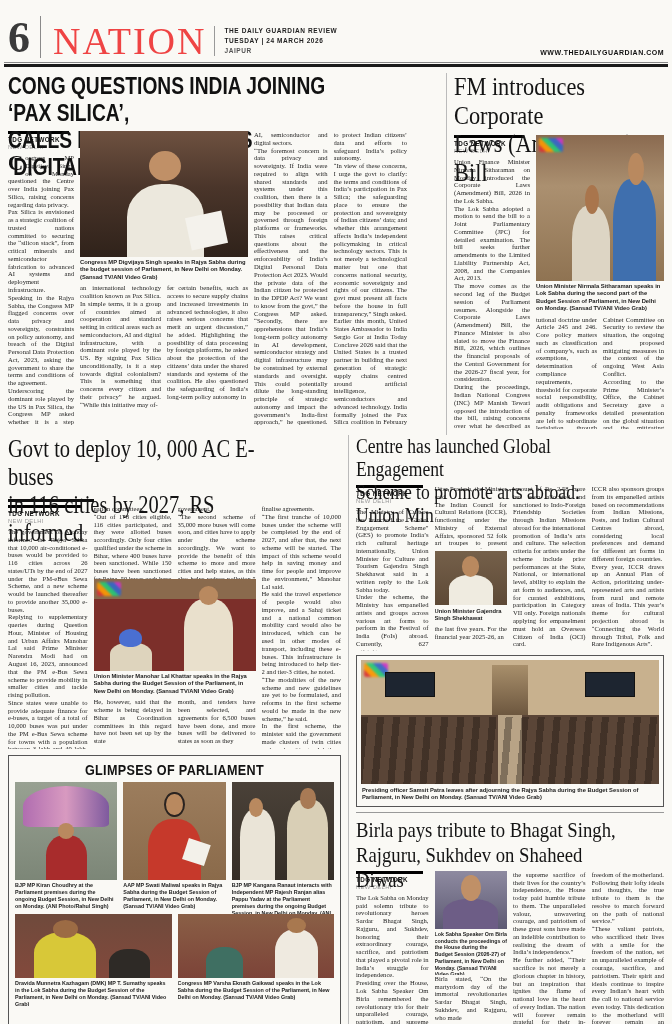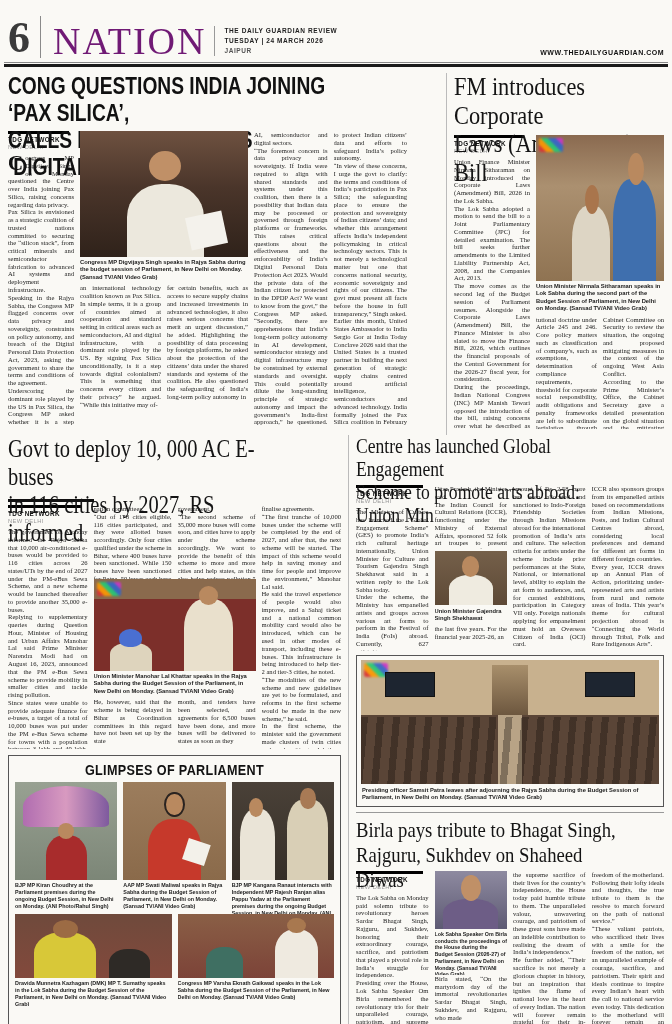--- a/index.html
+++ b/index.html
@@ -4,21 +4,21 @@
 <style>
   html,body{margin:0;padding:0;background:#cfcdc7;}
   .page{position:relative;width:672px;height:1024px;margin:0 auto;background:#faf9f5;color:#1c1c1c;
         font-family:"Liberation Serif",serif;overflow:hidden;box-sizing:border-box;padding:6px 4px 0 4px;}
   *{box-sizing:border-box;}
 
   
   .masthead{display:flex;align-items:flex-end;height:52px;padding:0 4px;}
   .pagenum{font:700 44px/0.9 "Liberation Serif",serif;color:#3a3a3a;margin-right:10px;}
   .mast-div{width:1px;height:42px;background:#8a8a8a;margin-right:12px;}
-  .section-title{font:400 38px/0.9 "Liberation Serif",serif;letter-spacing:2px;color:#701a75;margin:0 8px 0 0;}
+  .section-title{font:400 38px/0.9 "Liberation Serif",serif;letter-spacing:2px;color:#ef4444;margin:0 8px 0 0;}
   .pubinfo{border-left:1px solid #999;padding-left:9px;font:700 6.5px/1.55 "Liberation Sans",sans-serif;
            letter-spacing:.6px;color:#222;align-self:flex-end;margin-bottom:2px;}
   .pubinfo .dim{color:#555;}
   .website{margin-left:auto;font:700 7px "Liberation Sans",sans-serif;letter-spacing:.5px;color:#111;align-self:flex-end;margin-bottom:2px;}
   .mast-rule{height:5px;margin:4px 0 6px 0;background:linear-gradient(180deg,#888 0 1px,#faf9f5 1px 2px,#1a1a1a 2px 5px);}
 
   
   .hl-sans{font-family:"Liberation Sans",sans-serif;font-weight:700;color:#111;white-space:pre-line;
            transform:scaleX(.8);transform-origin:left top;margin:0;}
   .hl-serif{font-family:"Liberation Serif",serif;font-weight:500;color:#141414;white-space:pre-line;

